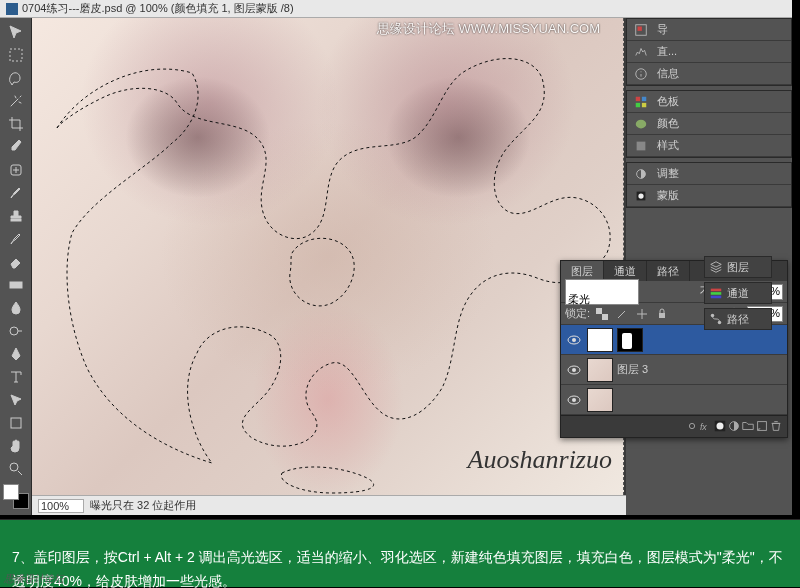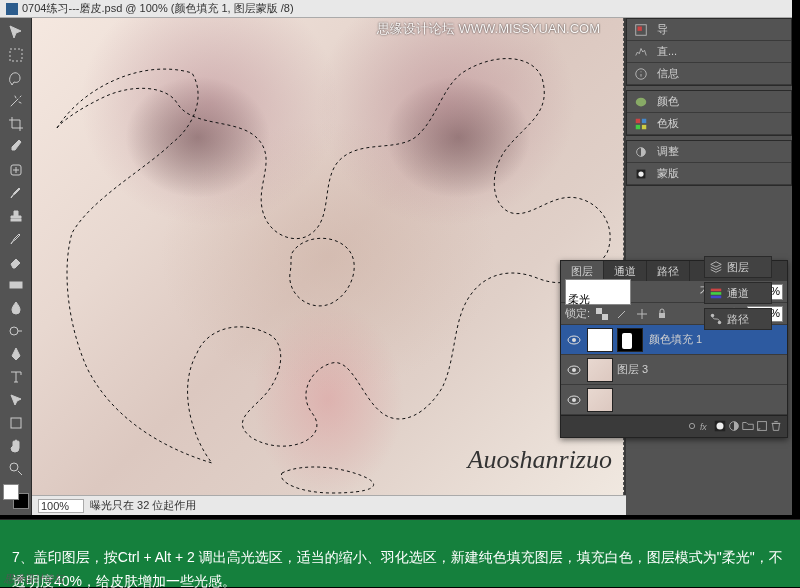--- a/index.html
+++ b/index.html
@@ -35,21 +35,21 @@
 .bottom-bar { height: 20px; background: #e8e8e8; display: flex; align-items: center; font-size: 11px; color: #333; padding: 0 6px; border-top: 1px solid #aaa; position: absolute; bottom: 0; left: 32px; right: 166px; }
 .zoom-field { width: 46px; background: #fff; border: 1px solid #aaa; padding: 0 2px; margin-right: 6px; }
 .doc-edge { position: absolute; top: 0; right: 0; width: 1px; height: 477px; border-right: 1px dashed #555; }
 
 
 .layers-panel { position: absolute; top: 260px; left: 560px; width: 228px; background: #535353; border: 1px solid #222; box-shadow: 0 2px 6px rgba(0,0,0,0.5); font-size: 11px; color: #d0d0d0; }
 .layers-tabs { display: flex; height: 20px; background: #3a3a3a; }
 .layers-tab { padding: 3px 10px; background: #535353; border-right: 1px solid #2a2a2a; cursor: pointer; }
 .layers-tab.inactive { background: #3a3a3a; }
 .layers-controls { display: flex; align-items: center; height: 22px; padding: 0 4px; border-bottom: 1px solid #3a3a3a; }
-.blend-select { background: #fff; color: #000; height: 16px; font-size: 11px; border: 1px solid #888; width: 66px; padding: 12px 2px; }
+.blend-select { background: #fff; color: #000; height: 16px; font-size: 11px; border: 1px solid #888; width: 74px; padding: 12px 2px; }
 .opacity-field { background: #fff; color: #000; height: 16px; font-size: 11px; border: 1px solid #888; width: 36px; text-align: right; padding: 0 2px; }
 .layers-lock { display: flex; align-items: center; height: 22px; padding: 0 4px; border-bottom: 1px solid #3a3a3a; gap: 4px; }
 .lock-icon { width: 16px; height: 14px; display: flex; align-items: center; justify-content: center; }
 .lock-icon svg { width: 12px; height: 12px; fill: #bbb; }
 .layer-row { display: flex; align-items: center; height: 30px; border-bottom: 1px solid #3a3a3a; padding: 0 4px; }
 .layer-row.selected { background: #2d5aa0; }
 .layer-vis { width: 18px; height: 18px; display: flex; align-items: center; justify-content: center; }
 .layer-thumb { width: 26px; height: 24px; background: linear-gradient(135deg,#e8d8d0,#dcc8c0); border: 1px solid #222; margin: 0 4px; }
 .layer-mask { width: 26px; height: 24px; background: #000; border: 1px solid #222; margin-right: 6px; position: relative; }
 .layer-mask::after { content: ''; position: absolute; top: 4px; left: 4px; width: 10px; height: 16px; background: #fff; border-radius: 2px; }
@@ -228,35 +228,43 @@
                 <path d="M8 5v1M8 8v3" stroke="#bbb"></path>
               </svg>
             </span>
             <span>信息</span>
           </div>
       </div>
       <div class="panel-group">
         <div class="panel-row">
             <span class="icon">
               <svg viewBox="0 0 16 16">
-                <ellipse cx="8" cy="8" rx="6" ry="5" fill="#8a6"></ellipse>
-              </svg>
-            </span>
-            <span>颜色</span>
-          </div>
-        <div class="panel-row">
-            <span class="icon">
-              <svg viewBox="0 0 16 16">
                 <rect x="2" y="2" width="5" height="5" fill="#c44"></rect>
                 <rect x="9" y="2" width="5" height="5" fill="#48c"></rect>
                 <rect x="2" y="9" width="5" height="5" fill="#4c4"></rect>
                 <rect x="9" y="9" width="5" height="5" fill="#cc4"></rect>
               </svg>
             </span>
             <span>色板</span>
+          </div>
+        <div class="panel-row">
+            <span class="icon">
+              <svg viewBox="0 0 16 16">
+                <ellipse cx="8" cy="8" rx="6" ry="5" fill="#8a6"></ellipse>
+              </svg>
+            </span>
+            <span>颜色</span>
+          </div>
+        <div class="panel-row">
+            <span class="icon">
+              <svg viewBox="0 0 16 16">
+                <rect x="3" y="3" width="10" height="10" fill="#888"></rect>
+              </svg>
+            </span>
+            <span>样式</span>
           </div>
       </div>
       <div class="panel-group">
         <div class="panel-row">
             <span class="icon">
               <svg viewBox="0 0 16 16">
                 <circle cx="8" cy="8" r="5" fill="none" stroke="#bbb"></circle>
                 <path d="M8 3a5 5 0 010 10z" fill="#bbb"></path>
               </svg>
             </span>
@@ -324,21 +332,20 @@
 
   <div class="layer-row selected">
     <span class="layer-vis">
         <svg class="icon16" viewBox="0 0 16 16">
           <ellipse cx="8" cy="8" rx="6" ry="4" fill="none" stroke="#ddd"></ellipse>
           <circle cx="8" cy="8" r="2" fill="#ddd"></circle>
         </svg>
       </span>
     <div class="layer-solid-thumb"></div>
     <div class="layer-mask"></div>
-    <span class="layer-name">颜色填充 1</span>
   </div>
   <div class="layer-row">
     <span class="layer-vis">
         <svg class="icon16" viewBox="0 0 16 16">
           <ellipse cx="8" cy="8" rx="6" ry="4" fill="none" stroke="#ddd"></ellipse>
           <circle cx="8" cy="8" r="2" fill="#ddd"></circle>
         </svg>
       </span>
     <div class="layer-thumb"></div>
     <span class="layer-name">图层 3</span>

